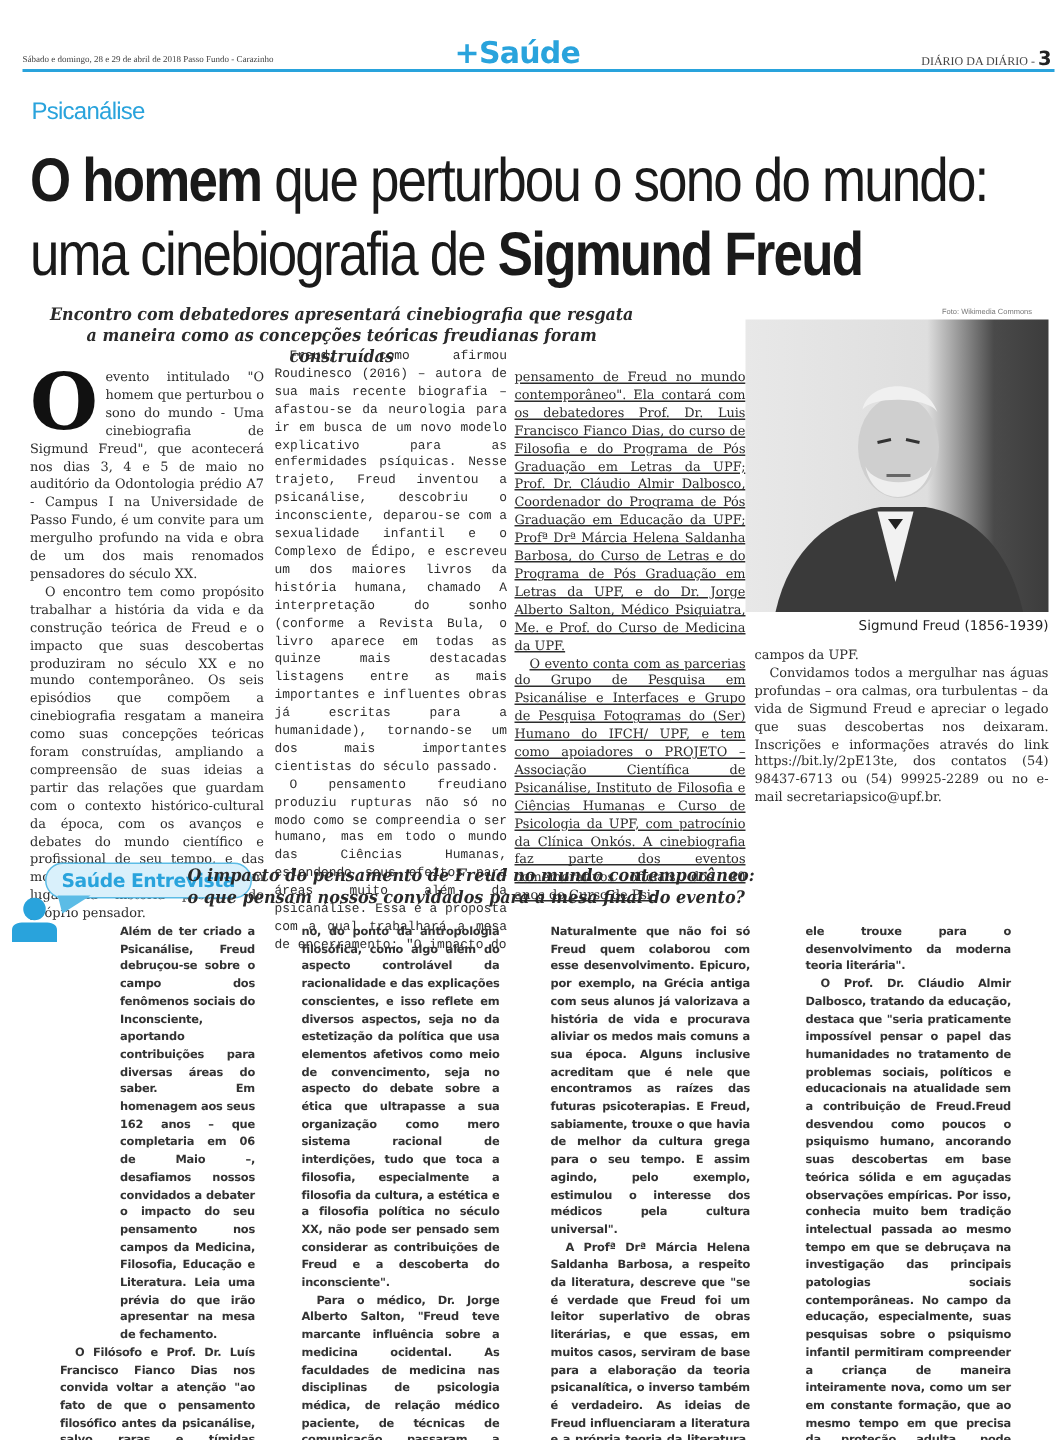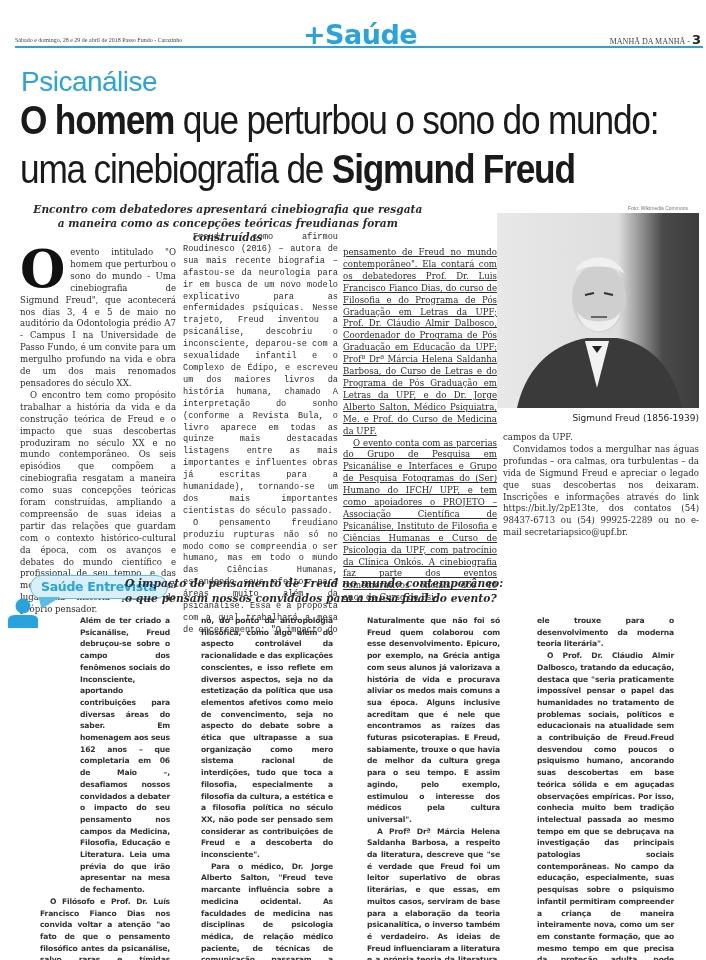--- a/index.html
+++ b/index.html
@@ -1,25 +1,25 @@
 <!DOCTYPE html>
 <html><head>
 <meta charset="utf-8">
 <style>
   * { box-sizing: border-box; margin: 0; padding: 0; }
   html, body { width: 706px; height: 960px; background: #ffffff; overflow: hidden; }
   body { position: relative; font-family: "DejaVu Serif", serif; color: #2a2a2a; }
 
   .masthead { position: absolute; left: 15px; top: 22px; width: 688px; height: 26px; border-bottom: 2px solid #29a3dc; }
   .mast-date { position: absolute; left: 0; top: 15px; font-size: 6px; color: #444; font-family: "Liberation Serif", serif; }
-  .mast-section { position: absolute; left: 288px; top: 0; font-family: "DejaVu Sans", sans-serif; font-weight: bold; font-size: 27px; color: #29a3dc; letter-spacing: -0.5px; line-height: 26px; }
+  .mast-section { position: absolute; left: 288px; top: 0; font-family: "DejaVu Sans", sans-serif; font-weight: bold; font-size: 20px; color: #29a3dc; letter-spacing: -0.5px; line-height: 26px; }
   .mast-paper { position: absolute; right: 2px; top: 10px; font-family: "Liberation Serif", serif; font-size: 8px; color: #444; }
   .mast-page { font-family: "DejaVu Sans", sans-serif; font-weight: bold; font-size: 13px; color: #222; }
 
-  .kicker { position: absolute; left: 21px; top: 66px; font-family: "Liberation Sans", sans-serif; font-size: 28px; color: #29a3dc; letter-spacing: -0.5px; }
+  .kicker { position: absolute; left: 21px; top: 66px; font-family: "Liberation Sans", sans-serif; font-size: 16px; color: #29a3dc; letter-spacing: -0.5px; }
 
   .headline { position: absolute; left: 20px; top: 96px; width: 690px; font-family: "Liberation Sans", sans-serif; font-size: 41px; line-height: 49px; color: #1a1a1a; letter-spacing: -1.4px; font-weight: normal; transform: scaleX(0.86); transform-origin: left top; white-space: nowrap; }
   .headline b { font-weight: bold; }
 
   .deck { position: absolute; left: 30px; top: 202px; width: 430px; text-align: center; font-family: "DejaVu Serif", serif; font-style: italic; font-weight: bold; font-size: 11.5px; line-height: 14px; color: #2a2a2a; transform: scaleX(0.92); transform-origin: left top; }
 
   .body-col { position: absolute; font-size: 8.6px; line-height: 11.9px; text-align: justify; color: #2d2d2d; font-family: "DejaVu Serif", serif; hyphens: auto; }
   .body-col p { text-indent: 10px; }
   .body-col p.first { text-indent: 0; }
   .dropcap { float: left; font-family: "DejaVu Serif", serif; font-size: 52px; line-height: 40px; font-weight: bold; color: #111; margin: 2px 5px 0 0; }
@@ -39,21 +39,21 @@
   .sans-col p.first { text-indent: 0; }
   .sans-col p.note { text-indent: 0; text-align: right; font-size: 7px; line-height: 10px; margin-top: 6px; }
 </style>
 </head>
 <body>
 
 <div class="masthead">
   <span class="mast-date">Sábado e domingo, 28 e 29 de abril de 2018   Passo Fundo - Carazinho</span>
   <span class="mast-section">+Saúde</span>
   <span class="mast-paper">
-    <span>MANHÃ DA MANHÃ -</span>
+    <span>DIÁRIO DA DIÁRIO -</span>
     <span class="mast-page">3</span>
   </span>
 </div>
 
 <div class="kicker">Psicanálise</div>
 
 <h1 class="headline">
   <b>O homem</b><span> que perturbou o sono do mundo:</span><br>
   <span>uma cinebiografia de </span><b>Sigmund Freud</b>
 </h1>

